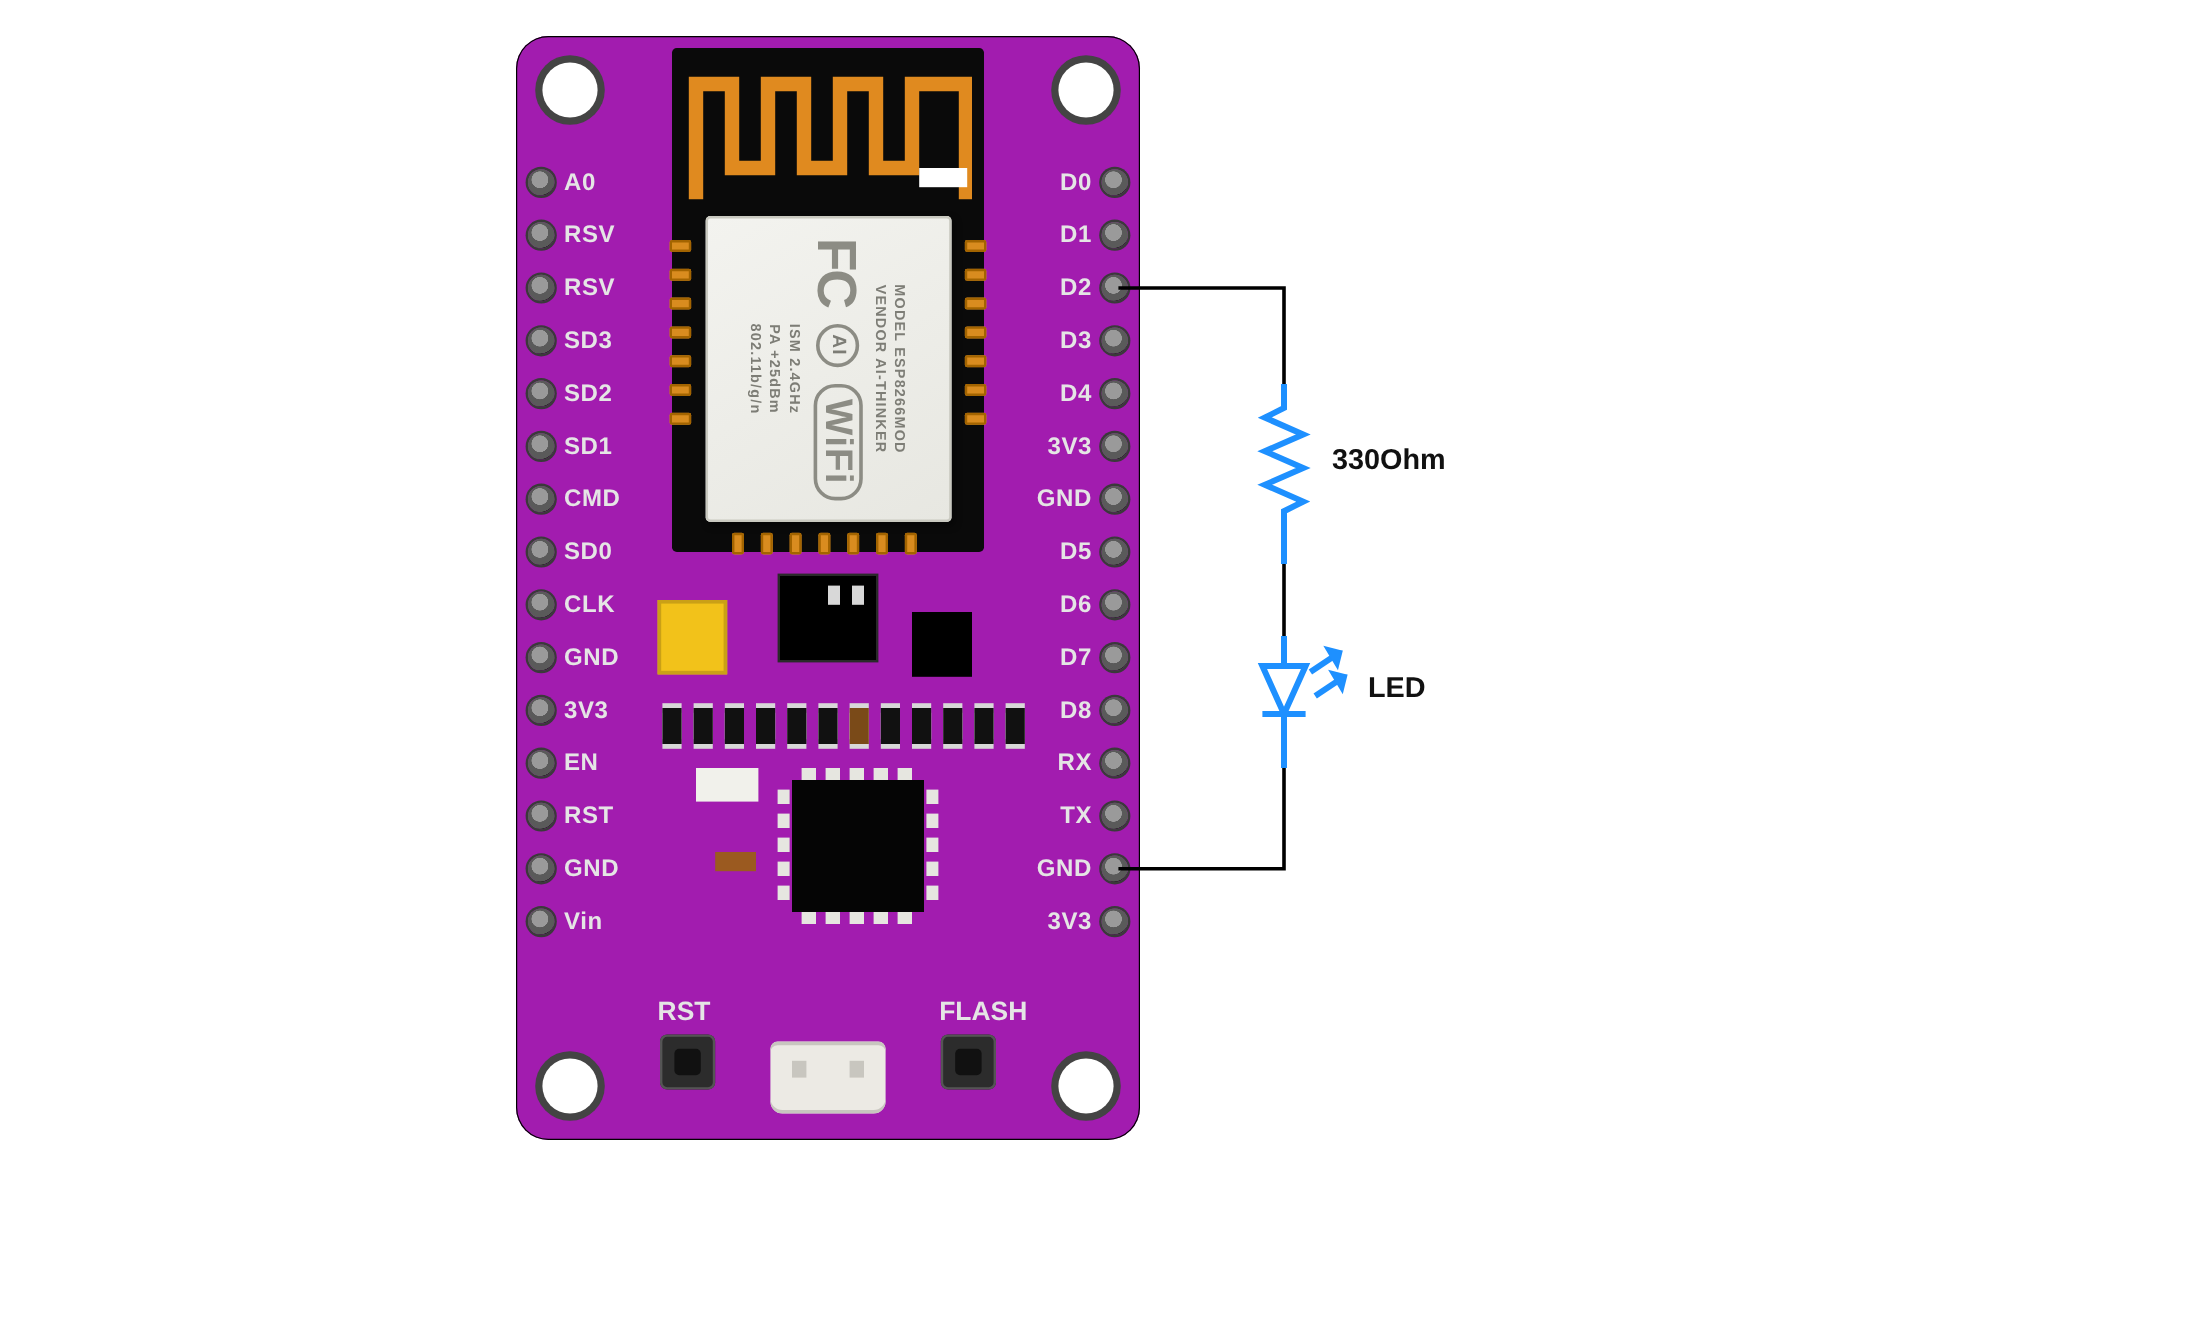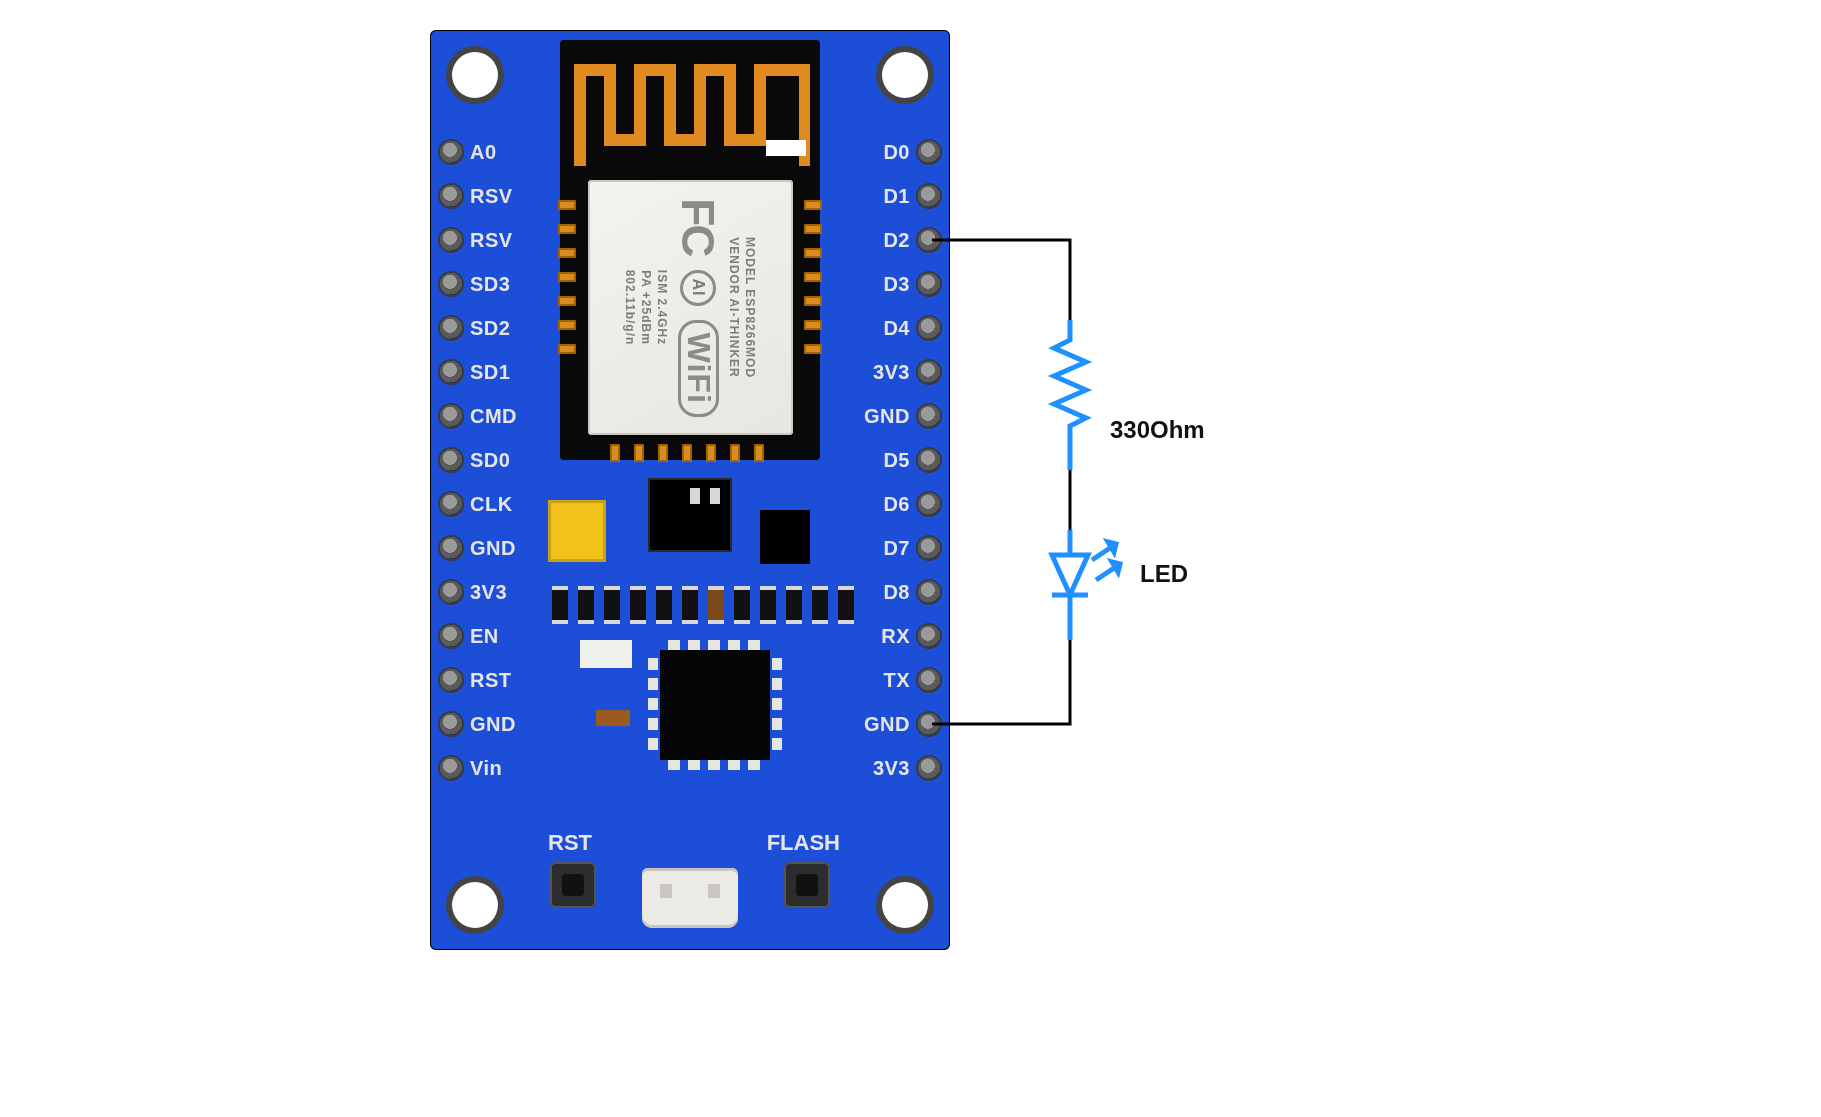--- a/index.html
+++ b/index.html
@@ -13,22 +13,22 @@
     width: 1821px;
     height: 1117px;
   }
   
   .board {
     position: absolute;
     left: 430px;
     top: 30px;
     width: 520px;
     height: 920px;
-    background: #1d4ed8;
-    border-radius: 6px;
+    background: #a21caf;
+    border-radius: 27px;
     box-shadow: 0 0 0 1px #000 inset;
     text-align: center;
   }
   .mhole {
     position: absolute;
     width: 46px;
     height: 46px;
     background: #fff;
     border-radius: 50%;
     box-shadow: 0 0 0 6px #444;
@@ -165,21 +165,21 @@
   }
   .btn::after{
     content:""; position:absolute; inset:12px; background:#111; border-radius:4px;
   }
   .btn.rst { left:120px; }
   .btn.flash { right:120px; }
   .btn-label {
     position:absolute; bottom:94px; color:#e5e5e5; font-weight:700; font-size:22px;
   }
   .btn-label.rst { left:118px; }
-  .btn-label.flash { right:110px;margin-top:47px; }
+  .btn-label.flash { right:94px;margin-top:47px; }
   .usb {
     position:absolute; bottom:22px; left:50%; transform:translateX(-50%);
     width:96px; height:60px; background:#eceae4; border-radius:6px 6px 10px 10px;
     box-shadow: inset 0 -3px 0 #c8c6bf, inset 0 3px 0 #c8c6bf;
   }
   .usb::before, .usb::after{
     content:""; position:absolute; top:16px; width:12px; height:14px; background:#c8c6bf;
   }
   .usb::before{ left:18px; } .usb::after{ right:18px; }
 
@@ -439,16 +439,16 @@
 
       <line x1="1092" y1="560" x2="1116" y2="544"></line>
       <polygon points="1116,544 1108,542 1114,552" fill="#1e90ff"></polygon>
       <line x1="1096" y1="580" x2="1120" y2="564"></line>
       <polygon points="1120,564 1112,562 1118,572" fill="#1e90ff"></polygon>
     </g>
 
     <path d="M 1070 640 L 1070 724 L 932 724" fill="none" stroke="#000" stroke-width="3"></path>
   </svg>
 
-  <div class="ext-label" style="left:1110px; top:370px;margin-top:46px;">330Ohm</div>
+  <div class="ext-label" style="left:1110px; top:370px;">330Ohm</div>
   <div class="ext-label" style="left:1140px; top:560px;">LED</div>
 
 </div>
 
 </body></html>

